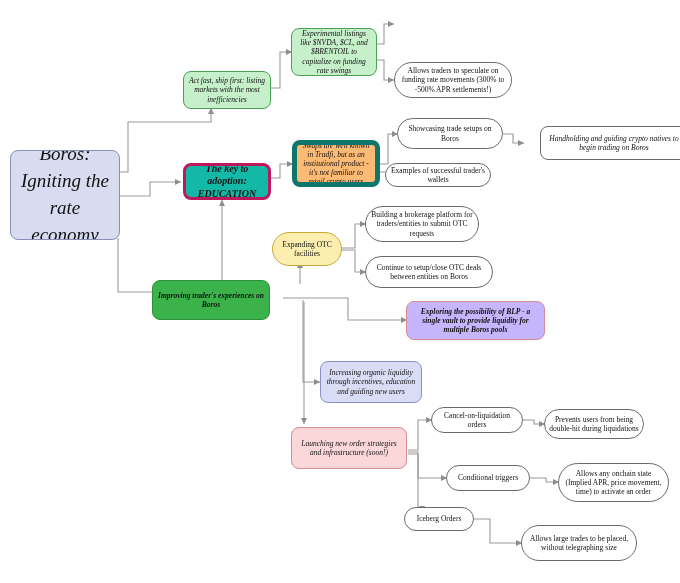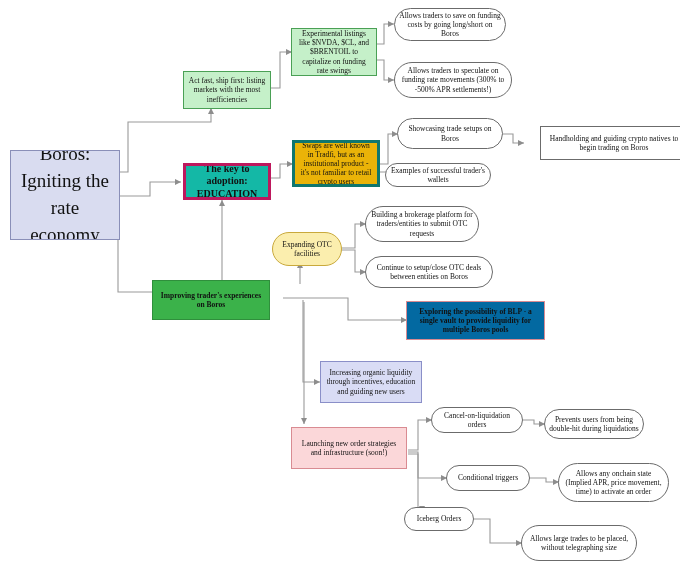--- a/index.html
+++ b/index.html
@@ -37,21 +37,21 @@
     line-height: 1.22;
     color: #111111;
     border: 1px solid #6b6b6b;
     padding: 2px 4px;
     overflow: hidden;
   }
   .node span {
     display: block;
     width: 100%;
   }
-  .rect { border-radius: 0; }
+  .rect { border-radius: 8px; font-style: italic; }
   .round { border-radius: 999px; }
 
   .root {
     background: #d9dcf0;
     border: 1px solid #8a8fb8;
     font-size: 19px;
     line-height: 1.42;
   }
   .green-dark {
     background: #3bb24a;
@@ -64,36 +64,36 @@
     border: 1px solid #4aa055;
     font-size: 7.5px;
   }
   .blue-dark {
     background: #14b8a6;
     border: 3px solid #be185d;
     font-weight: bold;
     font-size: 10px;
   }
   .blue-light {
-    background: #eab308;
-    border: 3px solid #0f766e;
+    background: #fdba74;
+    border: 5px solid #0f766e;
     font-size: 7.5px;
   }
   .periwinkle {
     background: #d9dcf5;
     border: 1px solid #8a8fc8;
     font-size: 7.5px;
   }
   .yellow {
     background: #fbeeae;
     border: 1px solid #c9a93c;
     font-size: 7.5px;
   }
   .pink {
-    background: #0369a1;
+    background: #c4b5fd;
     border: 1px solid #d98b92;
     font-weight: bold;
     font-size: 7.5px;
   }
   .pink-plain {
     background: #fbd7d9;
     border: 1px solid #d98b92;
     font-size: 7.5px;
   }
   .white {
@@ -168,23 +168,20 @@
   </div>
 
   <div class="node green-light rect" style="left:183px; top:71px; width:88px; height:38px;">
     <span>Act fast, ship first: listing markets with the most inefficiencies</span>
   </div>
 
   <div class="node green-light rect" style="left:291px; top:28px; width:86px; height:48px;">
     <span>Experimental listings like $NVDA, $CL, and $BRENTOIL to capitalize on funding rate swings</span>
   </div>
 
-  <div class="node white round" style="left:394px; top:8px; width:112px; height:33px;">
-    <span>Allows traders to save on funding costs by going long/short on Boros</span>
-  </div>
 
   <div class="node white round" style="left:394px; top:62px; width:118px; height:36px;">
     <span>Allows traders to speculate on funding rate movements (300% to -500% APR settlements!)</span>
   </div>
 
   <div class="node blue-dark rect" style="left:183px; top:163px; width:88px; height:37px;">
     <span>The key to adoption: EDUCATION</span>
   </div>
 
   <div class="node blue-light rect" style="left:292px; top:140px; width:88px; height:47px;">

